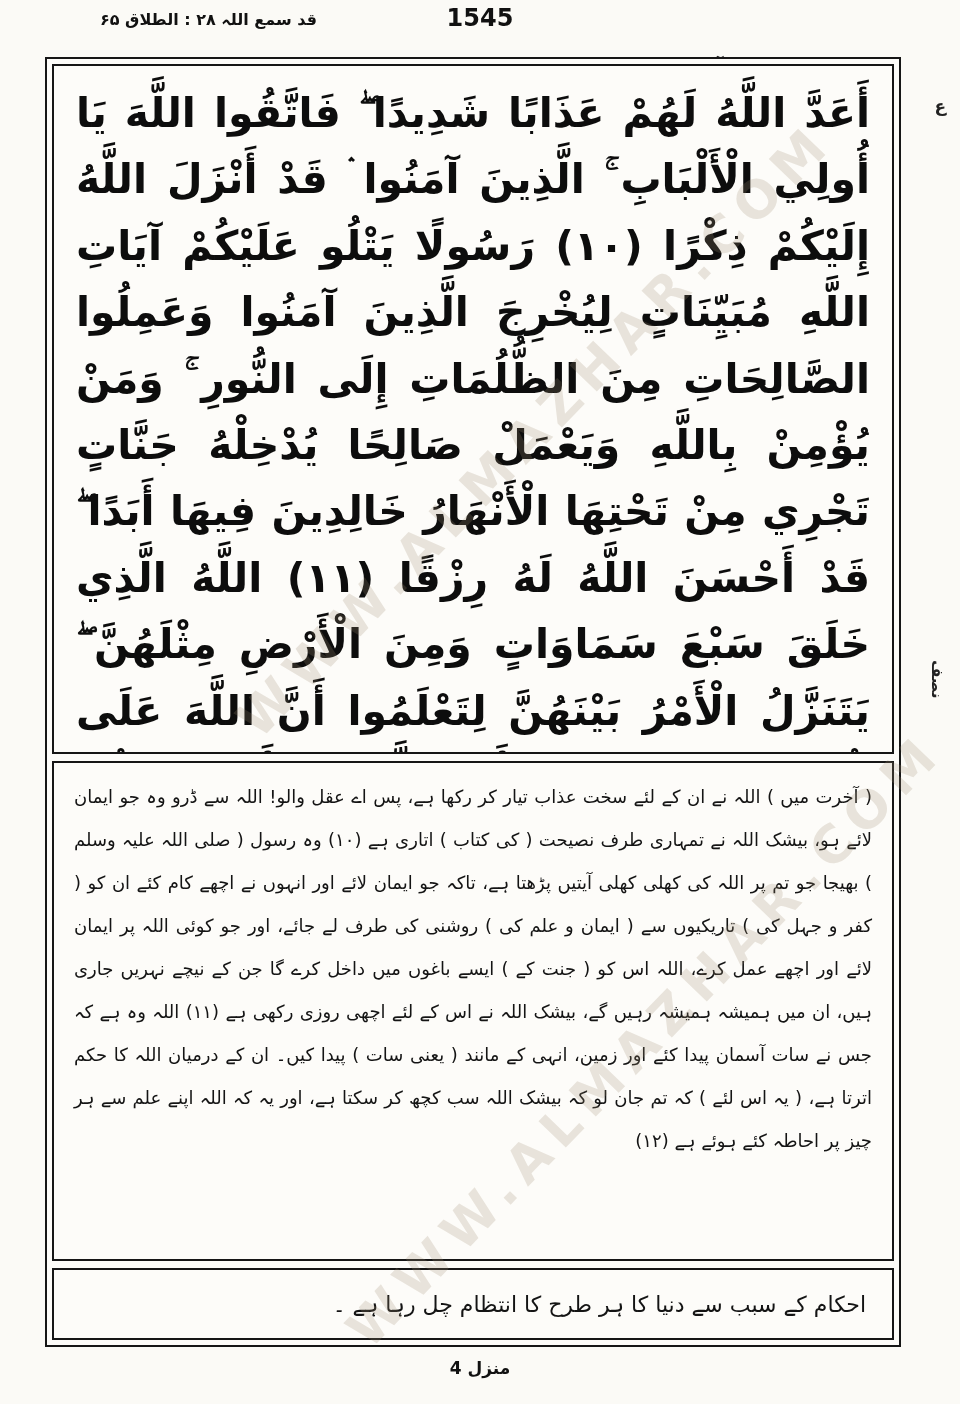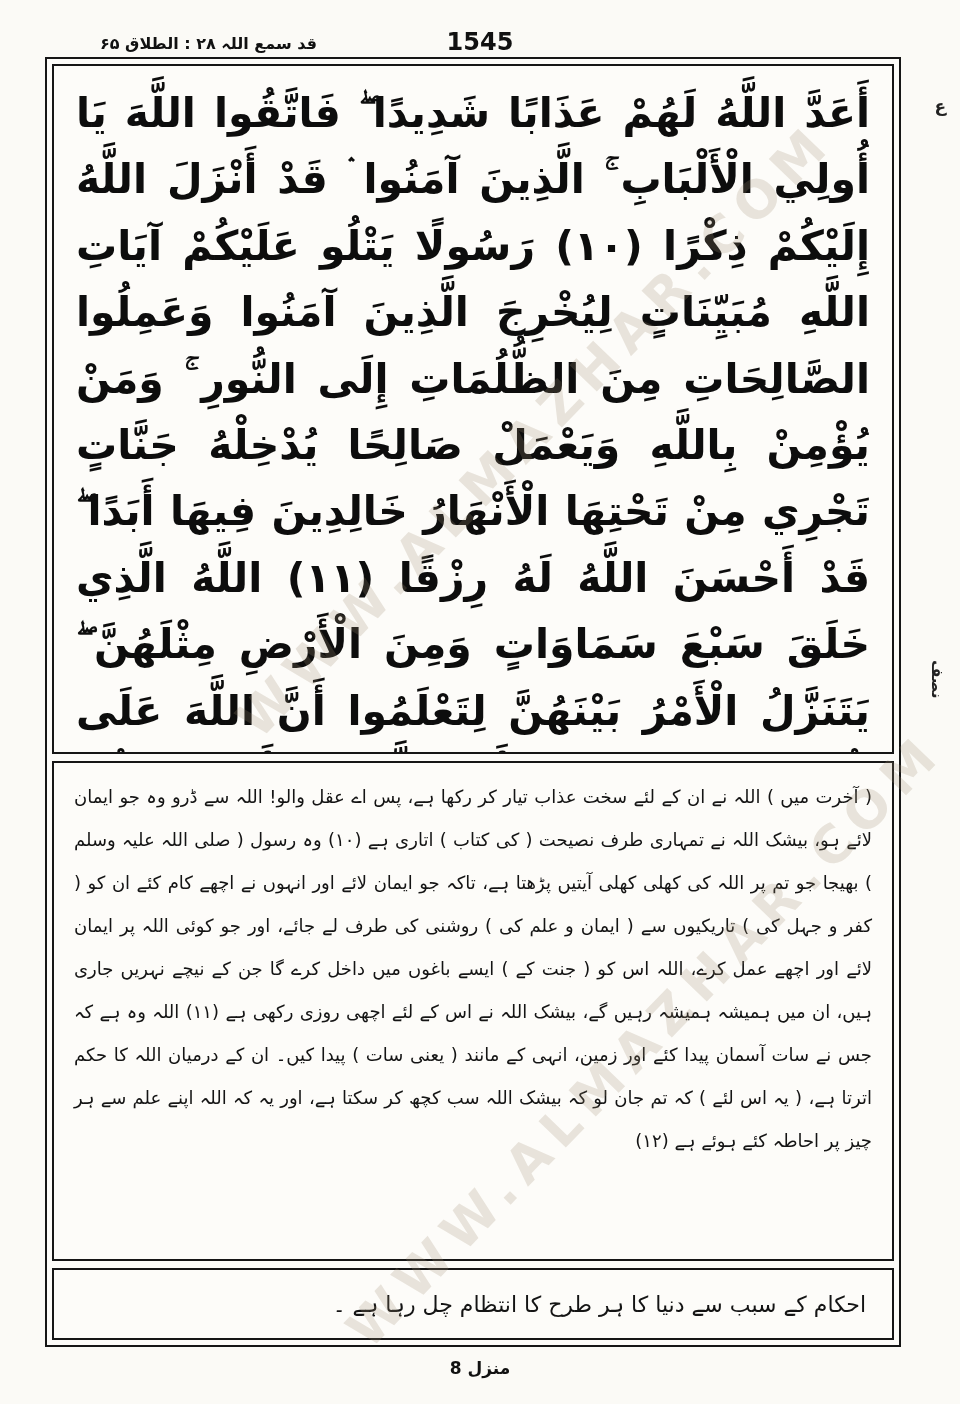--- a/index.html
+++ b/index.html
@@ -7,21 +7,21 @@
   body {
     position: relative;
     background: #fbfaf6;
     font-family: "DejaVu Sans", sans-serif;
     color: #111;
     overflow: hidden;
   }
   .page { position: absolute; inset: 0; }
 
   
-  .header { position: absolute; top: 28px; left: 0; width: 100%; height: 36px; }
+  .header { position: absolute; top: 4px; left: 0; width: 100%; height: 36px; }
   .h-left {
     position: absolute; left: 100px; top: 6px;
     font-size: 16px; font-weight: bold; direction: rtl;
   }
   .h-center {
     position: absolute; left: 50%; transform: translateX(-50%); top: 0;
     font-size: 24px; font-weight: bold;
   }
   .h-right {
     position: absolute; right: 70px; top: 4px;
@@ -154,15 +154,15 @@
 
     <div class="footnote-box">
       <p class="footnote-text">احکام کے سبب سے دنیا کا ہر طرح کا انتظام چل رہا ہے ۔</p>
     </div>
 
   </div>
 
   <div class="margin-mark mark-top">ع</div>
   <div class="margin-mark mark-mid">نصف</div>
 
-  <div class="footer">منزل 8</div>
+  <div class="footer">منزل 4</div>
 
 </div>
 
 </body></html>

